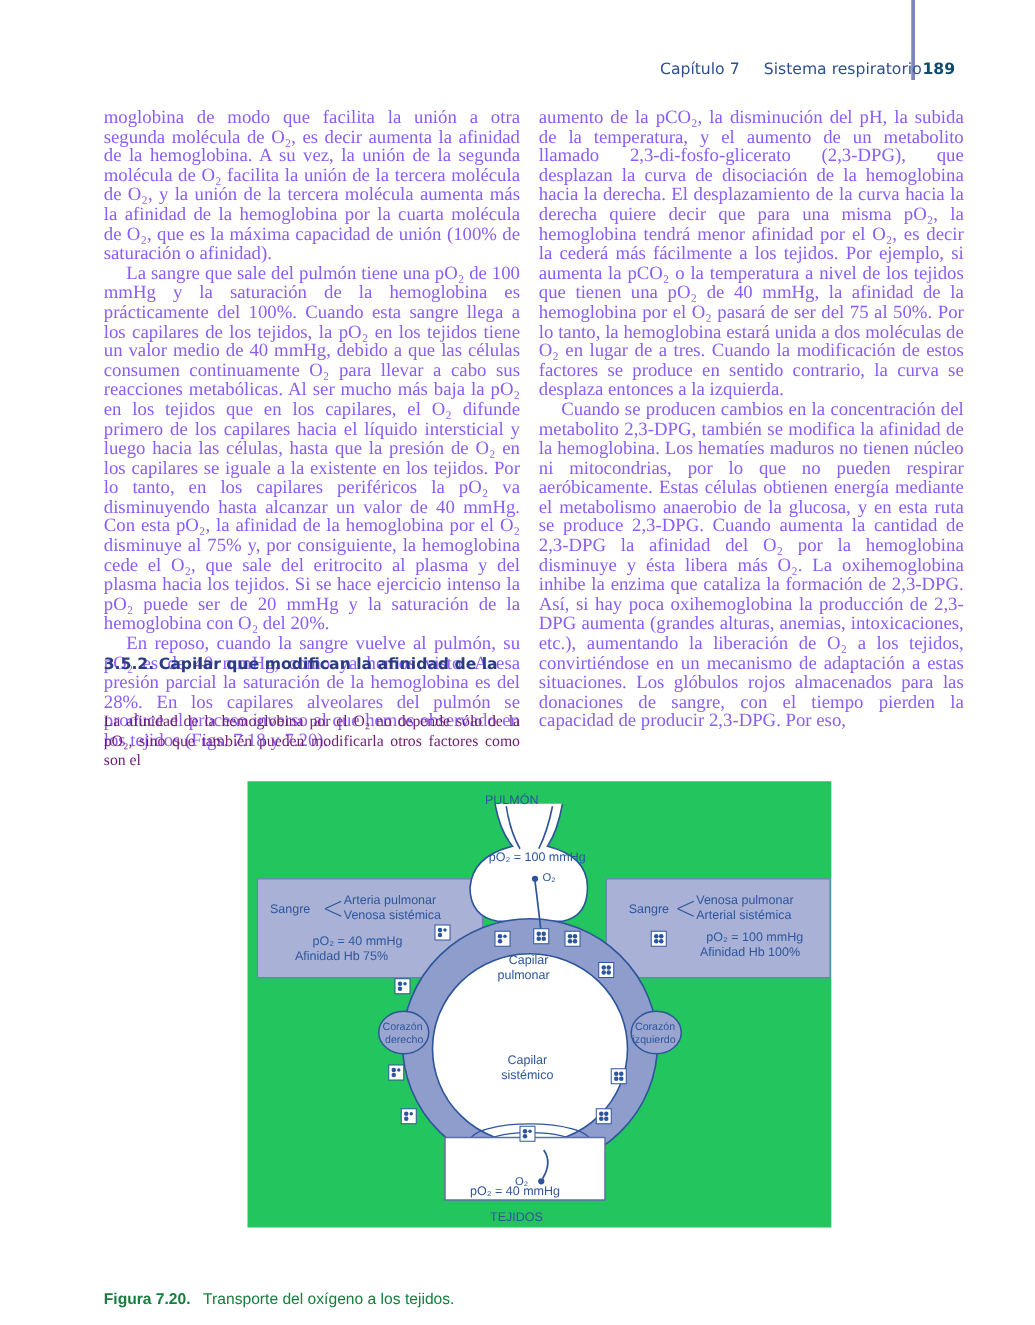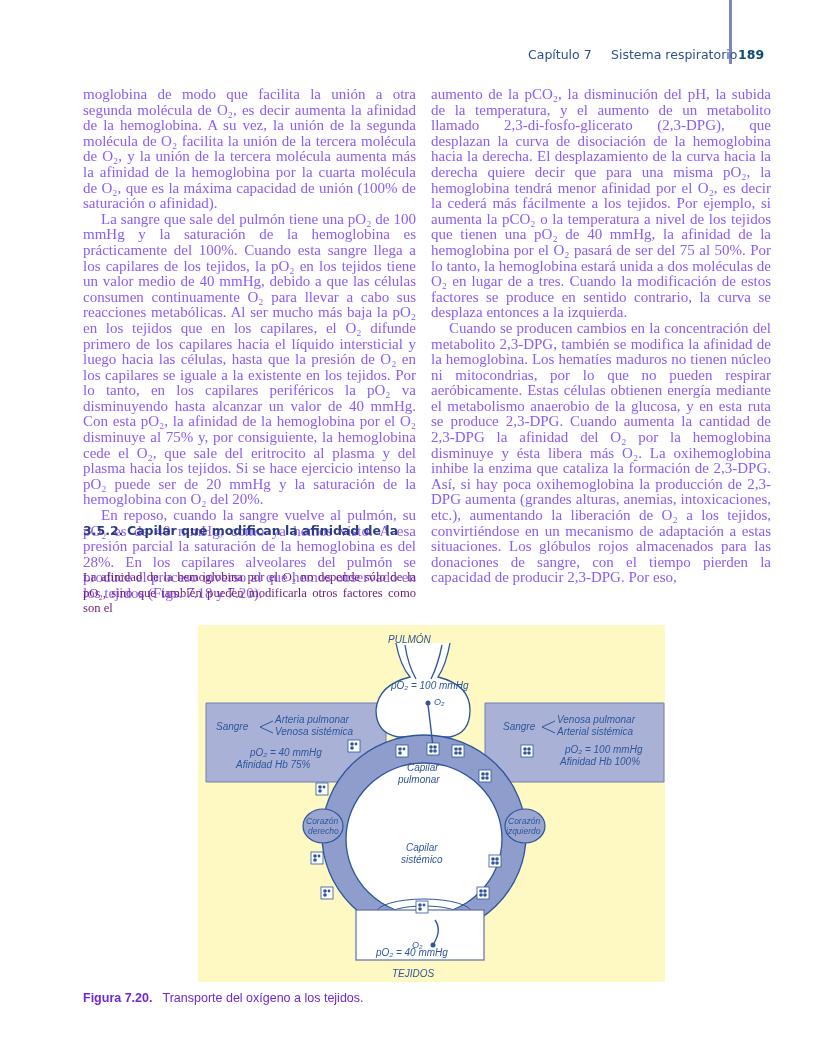--- a/index.html
+++ b/index.html
@@ -27,27 +27,27 @@
   .heading {
     position:absolute; left:83px; top:523px; width:340px;
     font-family:"DejaVu Sans","Liberation Sans",sans-serif; font-weight:bold;
     font-size:12.5px; line-height:16px; color:#2b3d80;
   }
   .heading .num { display:inline-block; width:44px; }
   .heading .l2 { padding-left:44px; display:block; }
   .after-head { position:absolute; left:83px; top:570px; width:333px;
     font-size:12.6px; line-height:15.6px; text-align:justify; color:#701a75; }
 
-  .figure { position:absolute; left:198px; top:625px; width:467px; height:357px; background:#fef9c3;font-style:italic; }
+  .figure { position:absolute; left:198px; top:625px; width:467px; height:357px; background:#22c55e; }
   .figure svg { position:absolute; left:0; top:0; }
   .fig-text { font-family:"Liberation Sans","DejaVu Sans",sans-serif; fill:#2e559c; }
 
   .caption {
-    position:absolute; left:83px; top:991px;
-    font-family:"Liberation Sans","DejaVu Sans",sans-serif; font-size:12.5px; color:#6d28d9;
+    position:absolute; left:83px; top:1032px;
+    font-family:"Liberation Sans","DejaVu Sans",sans-serif; font-size:12.5px; color:#15803d;
   }
   .caption .lbl { font-weight:bold; margin-right:10px; }
 </style>
 </head>
 <body>
 
 <div class="vline"></div>
 <div class="running-head">
   <span class="ch">Capítulo 7</span>
   <span class="sec">Sistema respiratorio</span>

